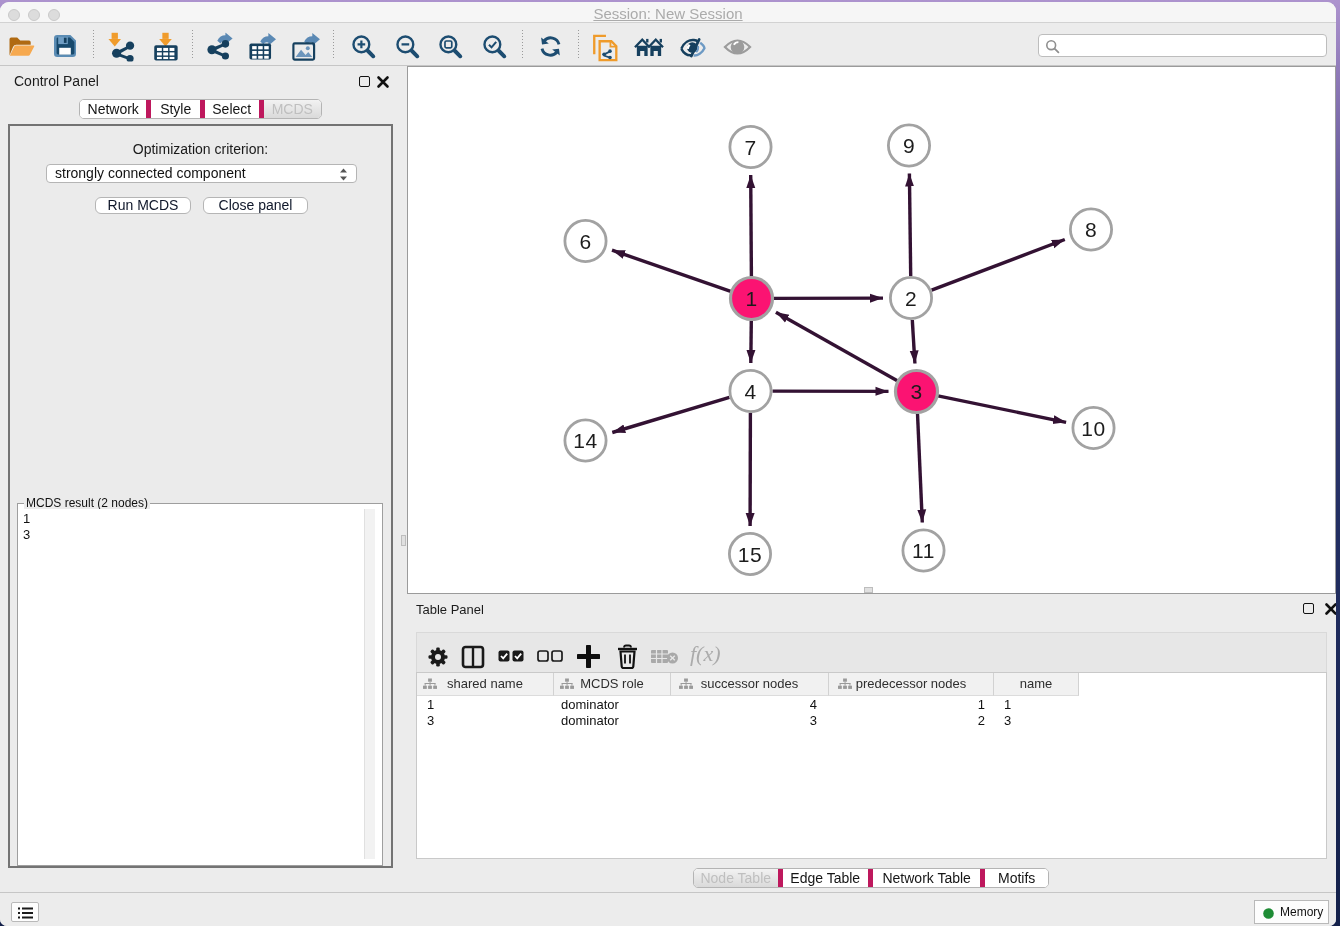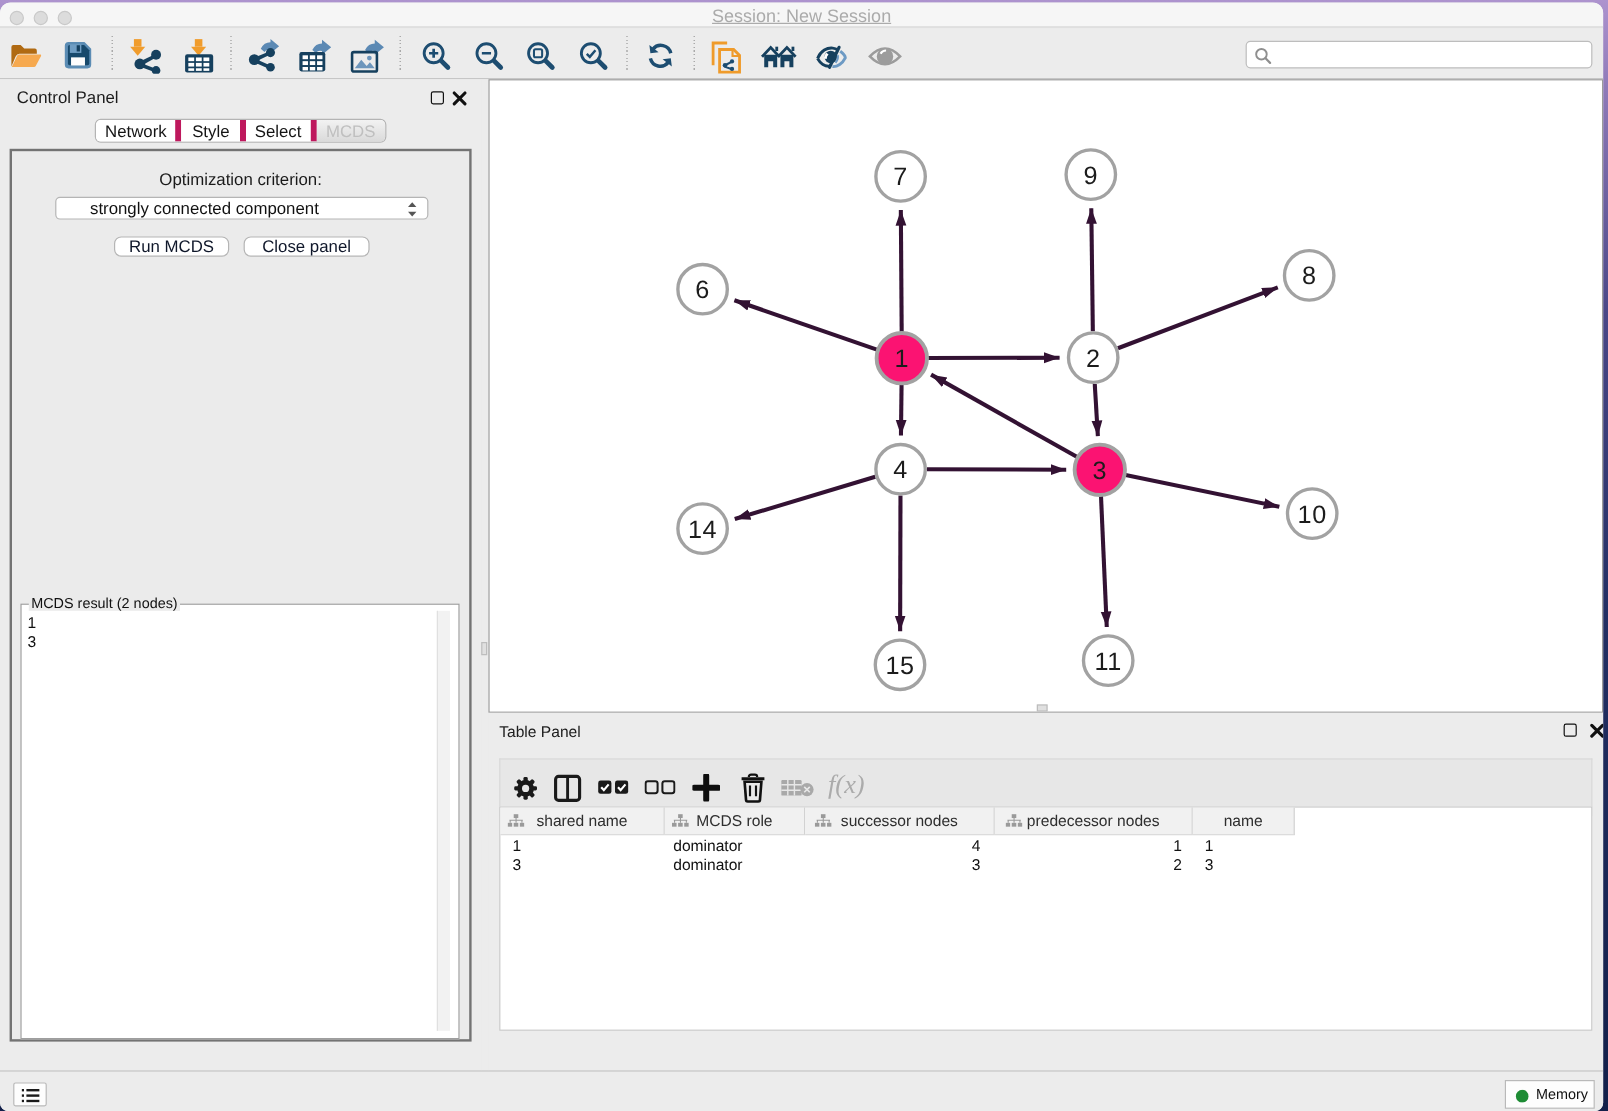--- a/index.html
+++ b/index.html
@@ -33,21 +33,21 @@
   .seg div { height:100%; display:flex; align-items:center; justify-content:center;
              font-size:14px; color:#151515; border-right:5px solid #be185d; background:#fff; }
   .seg div:last-child { border-right:none; }
   .seg .sel { background:linear-gradient(180deg,#f2f2f2,#dadada); color:#bfbfbf; }
   #cpcontent { position:absolute; left:8px; top:58px; width:385px; height:744px;
                background:#ebebeb; border:2px solid #737373; }
   #optlabel { position:absolute; left:0; top:15px; width:100%; text-align:center;
               font-size:14px; color:#1a1a1a; }
   #combo { position:absolute; left:36px; top:38px; width:311px; height:19px; background:#fff;
            border:1px solid #b5b5b5; border-radius:4px; font-size:14px; color:#111;
-           line-height:17px; padding-left:28px; }
+           line-height:17px; padding-left:8px; }
   .btn { position:absolute; height:17px; background:#fff; border:1px solid #b5b5b5;
          border-radius:6px; font-size:14px; color:#0f172a; text-align:center; line-height:15px; }
   #fieldset { position:absolute; left:7px; top:377px; width:366px; height:363px;
               border:1px solid #9e9e9e; background:#fff; }
   #fslegend { position:absolute; left:6px; top:-8px; background:#ebebeb; padding:0 2px;
               font-size:12px; color:#111; }
   #fstext { position:absolute; left:2px; top:5px; width:340px; height:350px; background:#fff;
             font-size:13px; color:#111; line-height:16px; padding:2px 0 0 3px; }
   #fsscroll { position:absolute; right:7px; top:5px; width:11px; height:350px;
               background:#f2f2f2; border-left:1px solid #e0e0e0; }
@@ -454,20 +454,26 @@
       <div class="td" style="left:144px;top:24px;">dominator</div>
       <div class="td" style="left:254px;top:24px;width:146px;text-align:right;">4</div>
       <div class="td" style="left:412px;top:24px;width:156px;text-align:right;">1</div>
       <div class="td" style="left:587px;top:24px;">1</div>
       <div class="td" style="left:10px;top:39.5px;">3</div>
       <div class="td" style="left:144px;top:39.5px;">dominator</div>
       <div class="td" style="left:254px;top:39.5px;width:146px;text-align:right;">3</div>
       <div class="td" style="left:412px;top:39.5px;width:156px;text-align:right;">2</div>
       <div class="td" style="left:587px;top:39.5px;">3</div>
     </div>
+    <div class="seg" style="left:286px;top:274px;width:356px;">
+      <div class="sel" style="width:89px;">Node Table</div>
+      <div style="width:91px;">Edge Table</div>
+      <div style="width:113px;">Network Table</div>
+      <div style="width:63px;">Motifs</div>
+    </div>
   </div>
   <div id="statusbar">
     <div id="listbtn">
       <svg class="abs" style="left:6px;top:4px;" width="15" height="12" viewBox="0 0 15 12">
         <g fill="#1a1a1a">
           <rect x="0" y="0.5" width="2" height="2"></rect>
             <rect x="4" y="0.5" width="11" height="2"></rect>
           <rect x="0" y="5" width="2" height="2"></rect>
             <rect x="4" y="5" width="11" height="2"></rect>
           <rect x="0" y="9.5" width="2" height="2"></rect>

